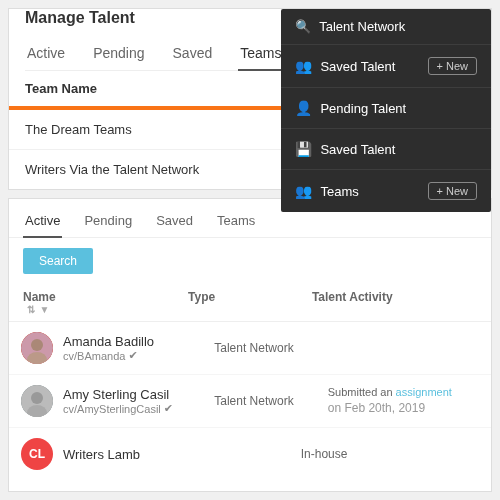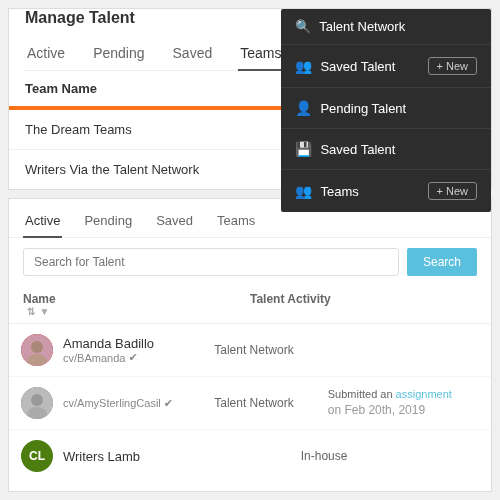--- a/index.html
+++ b/index.html
@@ -117,32 +117,32 @@
 
   <div class="bottom-panel">
     <div class="bottom-tabs-row">
       <span class="bottom-tab active">Active</span>
       <span class="bottom-tab">Pending</span>
       <span class="bottom-tab">Saved</span>
       <span class="bottom-tab">Teams</span>
     </div>
 
     <div class="search-bar-row">
-      <input class="search-input" type="text" placeholder="Search for Talent" style="">
       <button class="search-btn">Search</button>
     </div>
 
     <div class="table-header">
       <div class="col-name">
         Name
         <span class="col-icons">
           <span class="sort-icon">⇅</span>
           <span class="sort-icon">▼</span>
         </span>
       </div>
+      <div class="col-type">Type</div>
       <div class="col-activity">Talent Activity</div>
     </div>
 
     <div class="talent-list">
 
       <div class="talent-row">
         <div class="avatar" style="background:#c0392b;">
           <svg width="32" height="32" viewBox="0 0 32 32">
               <circle cx="16" cy="16" r="16" fill="#c9a"></circle>
               <circle cx="16" cy="13" r="6" fill="#a87"></circle>
@@ -159,31 +159,32 @@
 
       <div class="talent-row">
         <div class="avatar" style="background:#7f8c8d;">
           <svg width="32" height="32" viewBox="0 0 32 32">
               <circle cx="16" cy="16" r="16" fill="#bbb"></circle>
               <circle cx="16" cy="13" r="6" fill="#999"></circle>
               <ellipse cx="16" cy="28" rx="10" ry="8" fill="#aaa"></ellipse>
             </svg>
         </div>
         <div class="name-col">
+          <div class="talent-name">Amy Sterling Casil</div>
           <div class="talent-handle">cv/AmySterlingCasil <span>✔</span></div>
         </div>
         <div class="type-col">Talent Network</div>
         <div class="activity-col">
           Submitted an <a class="activity-link">assignment</a><br>
           <span class="activity-date">on Feb 20th, 2019</span>
         </div>
       </div>
 
       <div class="talent-row">
-        <div class="avatar" style="background:#4d7c0f; font-size:12px; font-weight:600; color:#fff; display:flex; align-items:center; justify-content:center;">CL</div>
+        <div class="avatar" style="background:#ef4444; font-size:12px; font-weight:600; color:#fff; display:flex; align-items:center; justify-content:center;">CL</div>
         <div class="name-col">
           <div class="talent-name">Writers Lamb</div>
           <div class="talent-handle"></div>
         </div>
         <div class="type-col">In-house</div>
       </div>
 
     </div>
   </div>
 </div>

